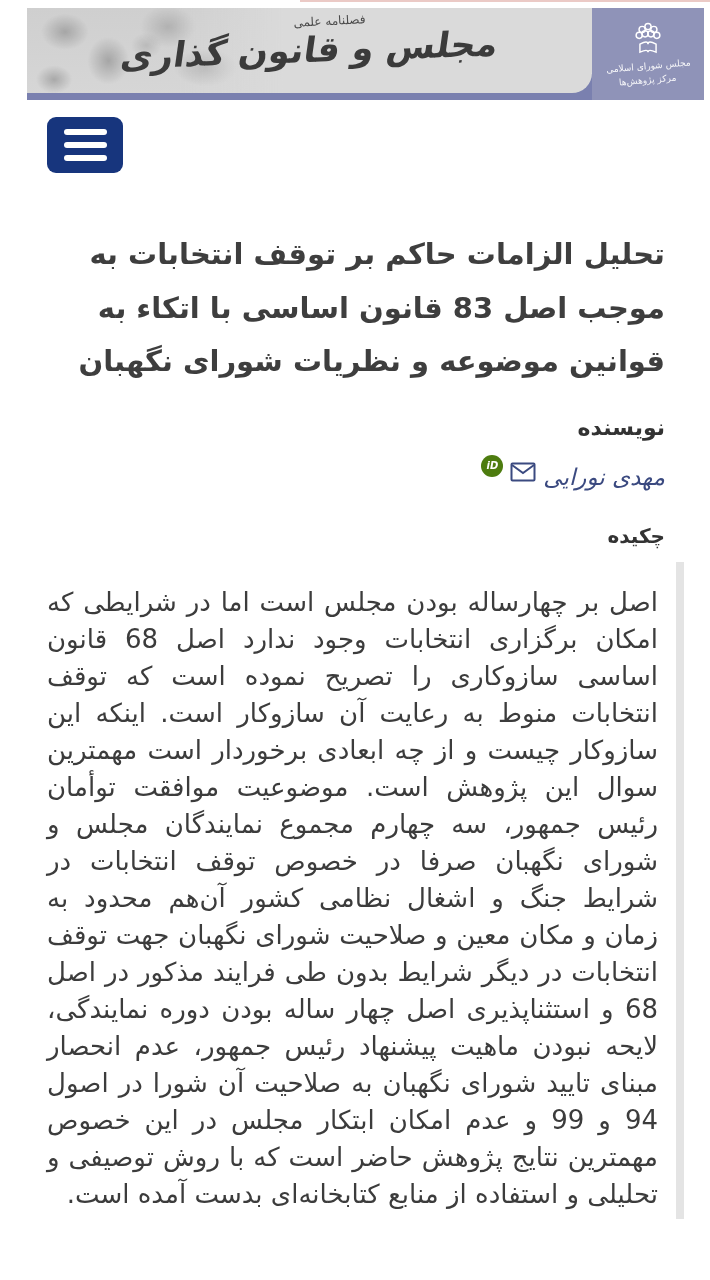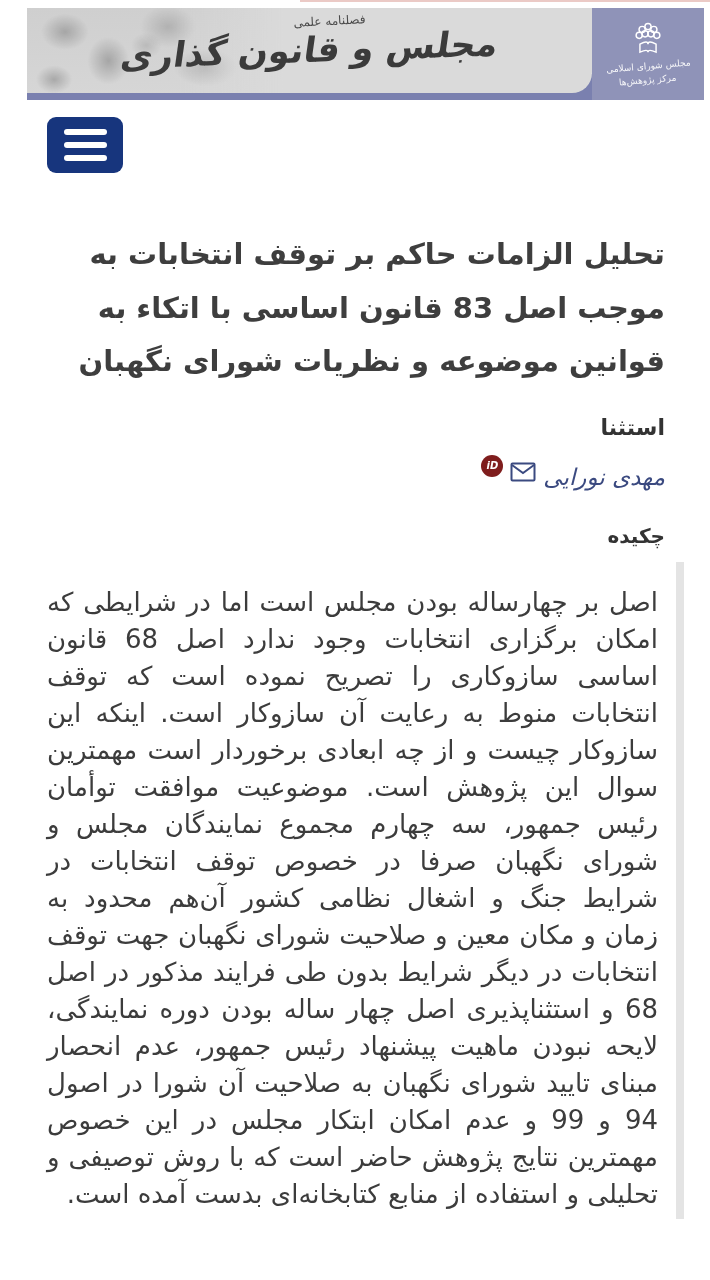--- a/index.html
+++ b/index.html
@@ -111,21 +111,21 @@
   .author-row {
     display:flex; align-items:center; gap:7px; margin-bottom:34px;
   }
   .author-name {
     font-size:23px; color:#3b4a80; text-decoration:none; cursor:pointer;font-style:italic;
   }
   .mail-icon { display:inline-flex; cursor:pointer; position:relative; top:-4px; }
   .orcid {
     display:inline-flex; align-items:center; justify-content:center;
     width:22px; height:22px; border-radius:50%;
-    background:#7f1d1d; color:#ffffff;
+    background:#4d7c0f; color:#ffffff;
     font-size:10px; font-weight:bold; font-style:italic;
     position:relative; top:-11px; cursor:pointer;
   }
   .affiliation {
     font-size:22px; color:#3a3a3a; margin-bottom:34px;
   }
   .abstract-heading {
     font-size:20px; font-weight:bold; color:#333333; margin-bottom:14px;
   }
   .abstract {
@@ -178,21 +178,21 @@
         <span></span>
         <span></span>
     </span>
   </button>
 
   <main class="content">
 
     <h1 class="title">تحلیل الزامات حاکم بر توقف انتخابات به موجب اصل 83 قانون اساسی با اتکاء به قوانین موضوعه و نظریات شورای نگهبان</h1>
 
 
-    <div class="authors-label">استثنا</div>
+    <div class="authors-label">نویسنده</div>
 
     <div class="author-row">
       <a class="author-name">مهدی نورایی</a>
       <span class="mail-icon">
         <svg width="26" height="21" viewBox="0 0 26 21">
           <rect x="1.5" y="1.5" width="23" height="17" rx="1" fill="none" stroke="#3b4a80" stroke-width="2"></rect>
           <path d="M2 3 L13 11 L24 3" fill="none" stroke="#3b4a80" stroke-width="2"></path>
         </svg>
       </span>
       <span class="orcid">iD</span>

